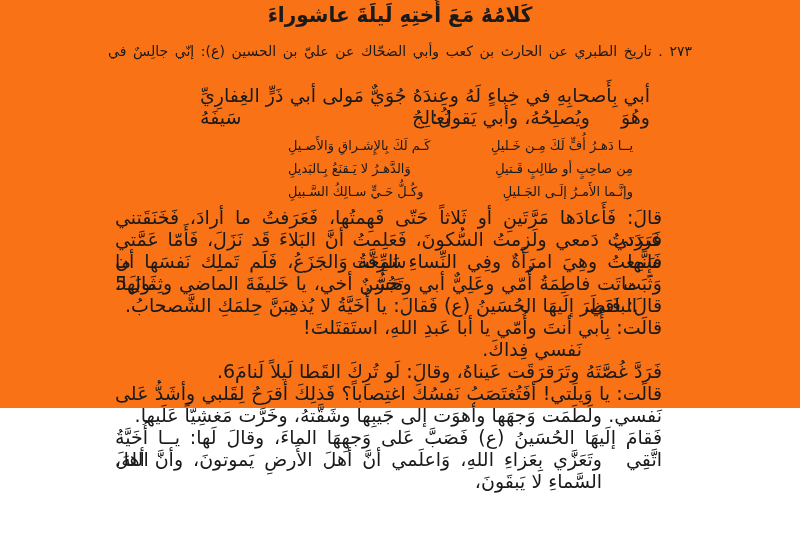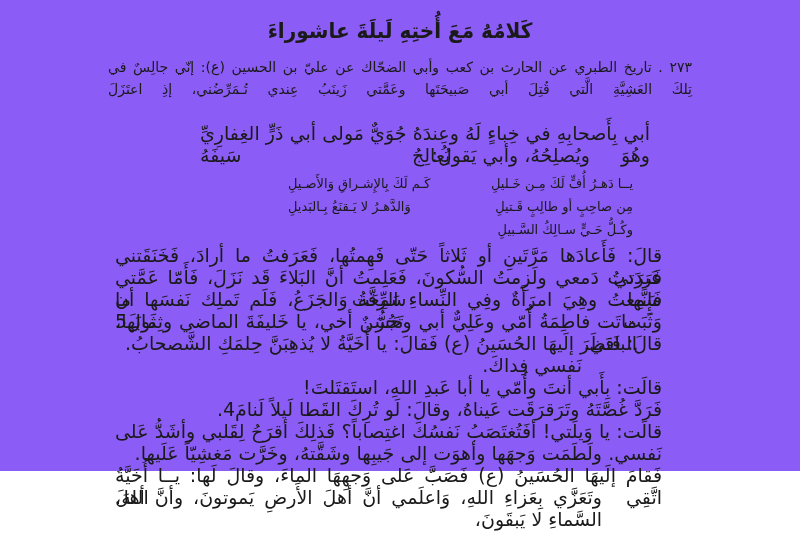--- a/index.html
+++ b/index.html
@@ -11,23 +11,23 @@
     width: 800px;
     height: 533px;
     overflow: hidden;
     font-family: "DejaVu Sans", sans-serif;
     color: #1a1a1a;
     direction: rtl;
   }
   .page {
     position: relative;
     width: 800px;
-    height: 471px;
-    background: #8b5cf6;
-    padding-top: 16px;
+    height: 408px;
+    background: #f97316;
+    padding-top: 0;
     box-sizing: border-box;
   }
   .content {
     width: 584px;
     margin: 0 108px;
   }
   .heading {
     margin: 0 auto 0 auto;
     height: 30px;
     line-height: 30px;
@@ -74,54 +74,54 @@
 </style>
 </head>
 <body>
 
 <div class="page">
   <div class="heading">كَلامُهُ مَعَ أُختِهِ لَيلَةَ عاشوراءَ</div>
 
   <div class="content">
     <section class="intro">
       <div class="text-line bold">٢٧٣ . تاريخ الطبري عن الحارث بن كعب وأبي الضحّاك عن عليّ بن الحسين (ع): إنّي جالِسٌ في</div>
-      <div class="text-line bold">تِلكَ العَشِيَّةِ الَّتي قُتِلَ أبي صَبيحَتَها وعَمَّتي زَينَبُ عِندي تُـمَرِّضُني، إذِ اعتَزَلَ</div>
     </section>
 
     <section class="blockquote-block">
       <div class="text-line block-l1">أبي بِأَصحابِهِ في خِباءٍ لَهُ وعِندَهُ جُوَيٌّ مَولى أبي ذَرٍّ الغِفارِيِّ وهُوَ يُعالِجُ سَيفَهُ</div>
       <div class="text-line block-l2">ويُصلِحُهُ، وأبي يَقولُ:</div>
     </section>
 
     <section class="poem">
       <div class="poem-row">
         <span class="hemistich">يــا دَهـرُ أُفٍّ لَكَ مِـن خَـليلِ</span>
         <span class="hemistich">كَـم لَكَ بِالإِشـراقِ وَالأَصـيلِ</span>
       </div>
       <div class="poem-row">
         <span class="hemistich">مِن صاحِبٍ أو طالِبٍ قَـتيلِ</span>
         <span class="hemistich">وَالدَّهـرُ لا يَـقنَعُ بِـالبَديلِ</span>
       </div>
       <div class="poem-row">
+        <span class="hemistich">وإنَّـما الأَمـرُ إلَـى الجَـليلِ</span>
         <span class="hemistich">وكُـلُّ حَـيٍّ سـالِكُ السَّـبيلِ</span>
       </div>
     </section>
 
     <section class="main">
       <div class="text-line">قالَ: فَأَعادَها مَرَّتَينِ أو ثَلاثاً حَتّى فَهِمتُها، فَعَرَفتُ ما أرادَ، فَخَنَقَتني عَبرَتي</div>
       <div class="text-line">فَرَدَدتُ دَمعي ولَزِمتُ السُّكونَ، فَعَلِمتُ أنَّ البَلاءَ قَد نَزَلَ، فَأَمّا عَمَّتي فَإِنَّها سَمِعَت ما</div>
       <div class="text-line">سَمِعتُ وهِيَ امرَأَةٌ وفِي النِّساءِ الرِّقَّةُ وَالجَزَعُ، فَلَم تَملِك نَفسَها أن وَثَبَت تَجُرُّ ثَوبَها،</div>
       <div class="text-line end ind-25">ماتَت فاطِمَةُ أُمّي وعَلِيٌّ أبي وحَسَنٌ أخي، يا خَليفَةَ الماضي وثِمالَ5 الباقي.</div>
 
       <div class="text-line end">قالَ: فَنَظَرَ إلَيهَا الحُسَينُ (ع) فَقالَ: يا أُخَيَّةُ لا يُذهِبَنَّ حِلمَكِ الشَّصحابُ.</div>
 
+      <div class="text-line end">قالَت: بِأَبي أنتَ وأُمّي يا أبا عَبدِ اللهِ، استَقتَلتَ!</div>
       <div class="text-line end ind-110">نَفسي فِداكَ.</div>
-      <div class="text-line end">قالَت: بِأَبي أنتَ وأُمّي يا أبا عَبدِ اللهِ، استَقتَلتَ!</div>
 
-      <div class="text-line end">فَرَدَّ غُصَّتَهُ وتَرَقرَقَت عَيناهُ، وقالَ: لَو تُرِكَ القَطا لَيلاً لَنامَ4.</div>
+      <div class="text-line end">فَرَدَّ غُصَّتَهُ وتَرَقرَقَت عَيناهُ، وقالَ: لَو تُرِكَ القَطا لَيلاً لَنامَ6.</div>
 
       <div class="text-line">قالَت: يا وَيلَتي! أفَتُغتَصَبُ نَفسُكَ اغتِصاباً؟ فَذلِكَ أقرَحُ لِقَلبي وأشَدُّ عَلى نَفسي.</div>
       <div class="text-line end ind-60">ولَطَمَت وَجهَها وأهوَت إلى جَيبِها وشَقَّتهُ، وخَرَّت مَغشِيّاً عَلَيها.</div>
 
       <div class="text-line">فَقامَ إلَيهَا الحُسَينُ (ع) فَصَبَّ عَلى وَجهِهَا الماءَ، وقالَ لَها: يــا أُخَيَّةُ اتَّقِي اللهَ،</div>
       <div class="text-line end ind-60">وتَعَزَّي بِعَزاءِ اللهِ، وَاعلَمي أنَّ أهلَ الأَرضِ يَموتونَ، وأنَّ أهلَ السَّماءِ لا يَبقَونَ،</div>
     </section>
   </div>
 </div>
 

